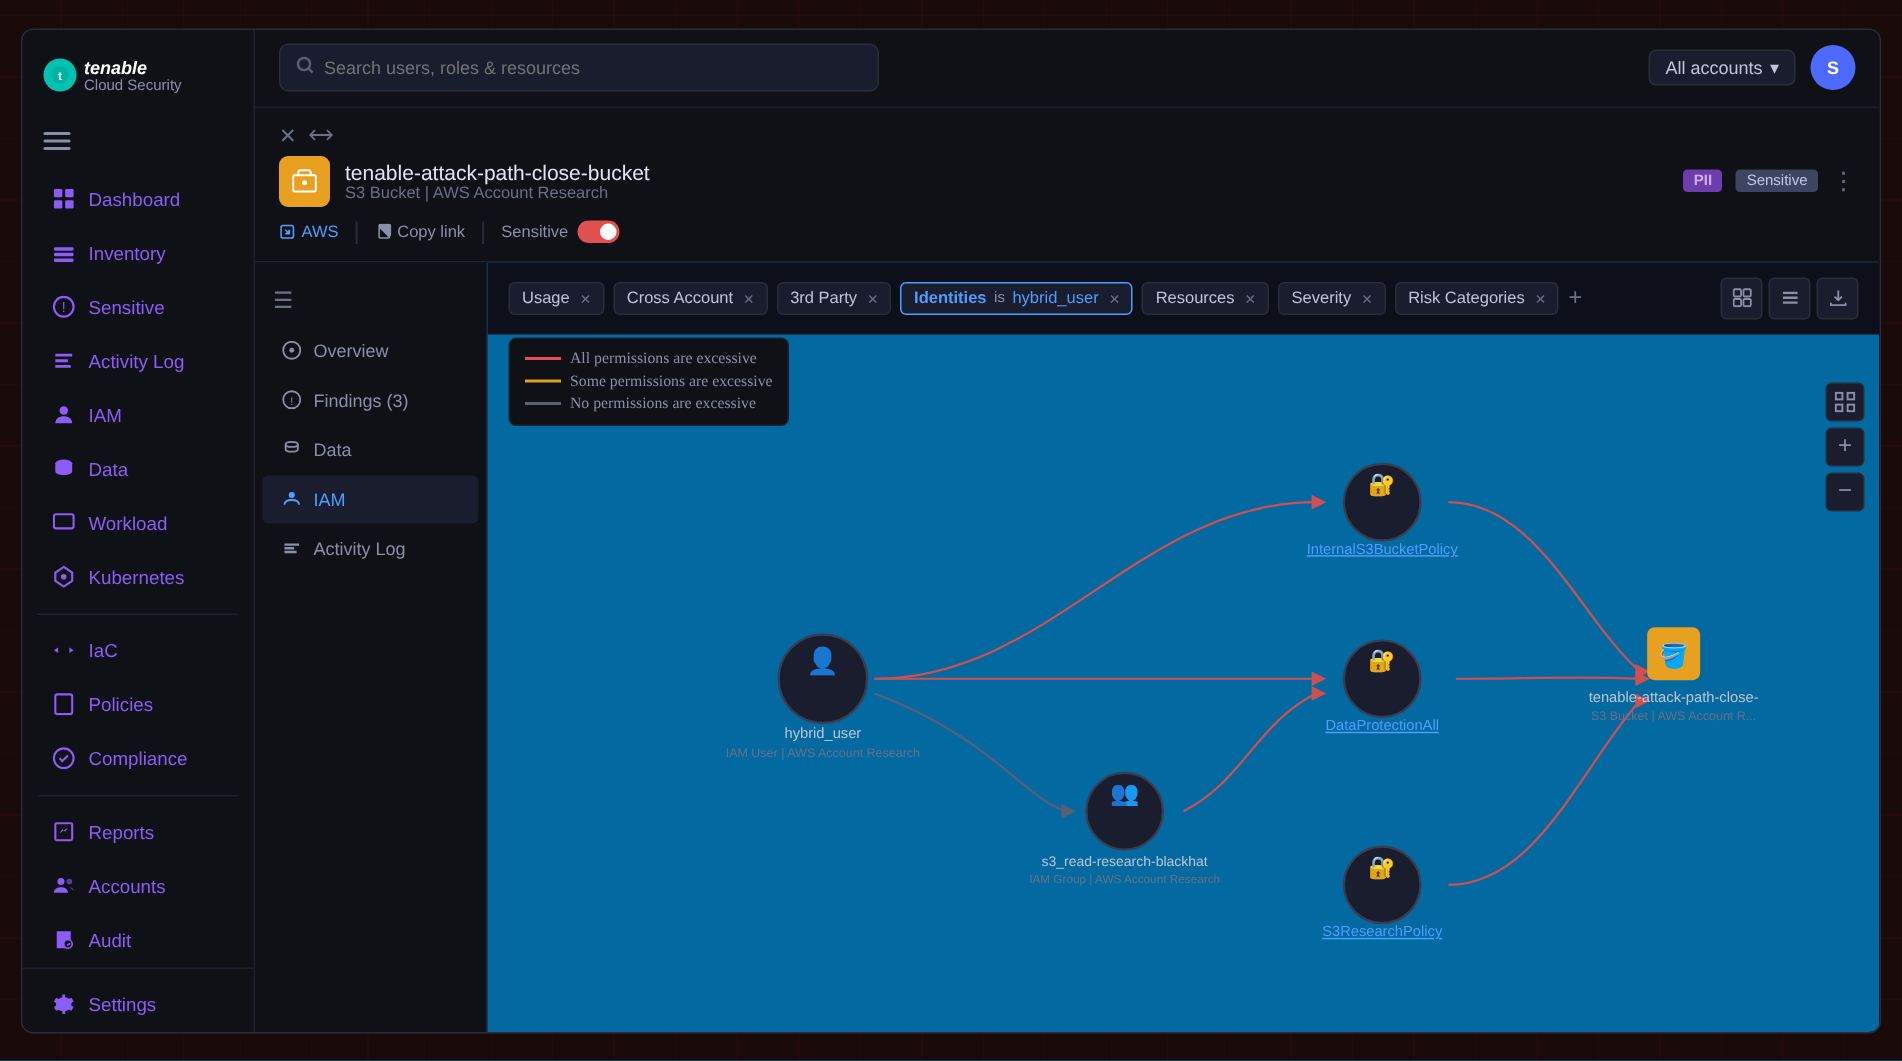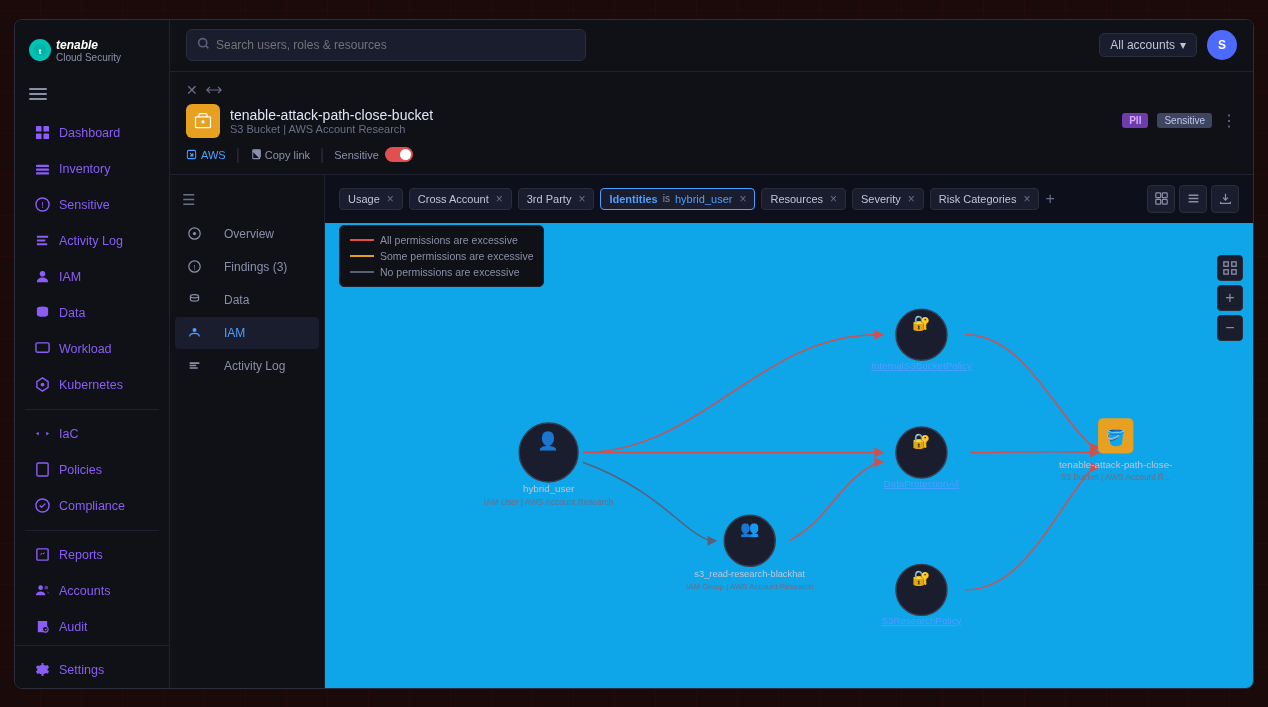--- a/index.html
+++ b/index.html
@@ -348,42 +348,42 @@
     }
     .left-nav-hamburger {
       padding: 8px 12px;
       color: #6a6f88;
       font-size: 15px;
       cursor: pointer;
     }
     .left-nav-item {
       display: flex;
       align-items: center;
-      gap: 23px;
+      gap: 8px;
       padding: 9px 12px;
       color: #8a8fa8;
       font-size: 12px;
       cursor: pointer;
       border-radius: 4px;
       margin: 1px 5px;
     }
     .left-nav-item.active { color: #4d9fff; background: #1a1d2e; }
     .left-nav-item .nav-icon {
       width: 14px;
       height: 14px;
       display: flex;
       align-items: center;
       justify-content: center;
       font-size: 12px;
       flex-shrink: 0;
     }
     
     .graph-area {
       flex: 1;
-      background: #0ea5e9;
+      background: #0369a1;
       position: relative;
       overflow: hidden;
     }
     .graph-filters {
       display: flex;
       align-items: center;
       gap: 6px;
       padding: 10px 14px;
       flex-wrap: wrap;
       background: #0d0f1a;
@@ -433,20 +433,21 @@
     .graph-legend {
       position: absolute;
       top: 50px;
       left: 14px;
       background: #0f1117;
       border: 1px solid #1e2130;
       border-radius: 5px;
       padding: 8px 10px;
       font-size: 10.5px;
       color: #8a8fa8;
+      font-family: Liberation Serif, serif;
     }
     .legend-item {
       display: flex;
       align-items: center;
       gap: 6px;
       margin-bottom: 4px;
     }
     .legend-line {
       width: 24px;
       height: 2px;

